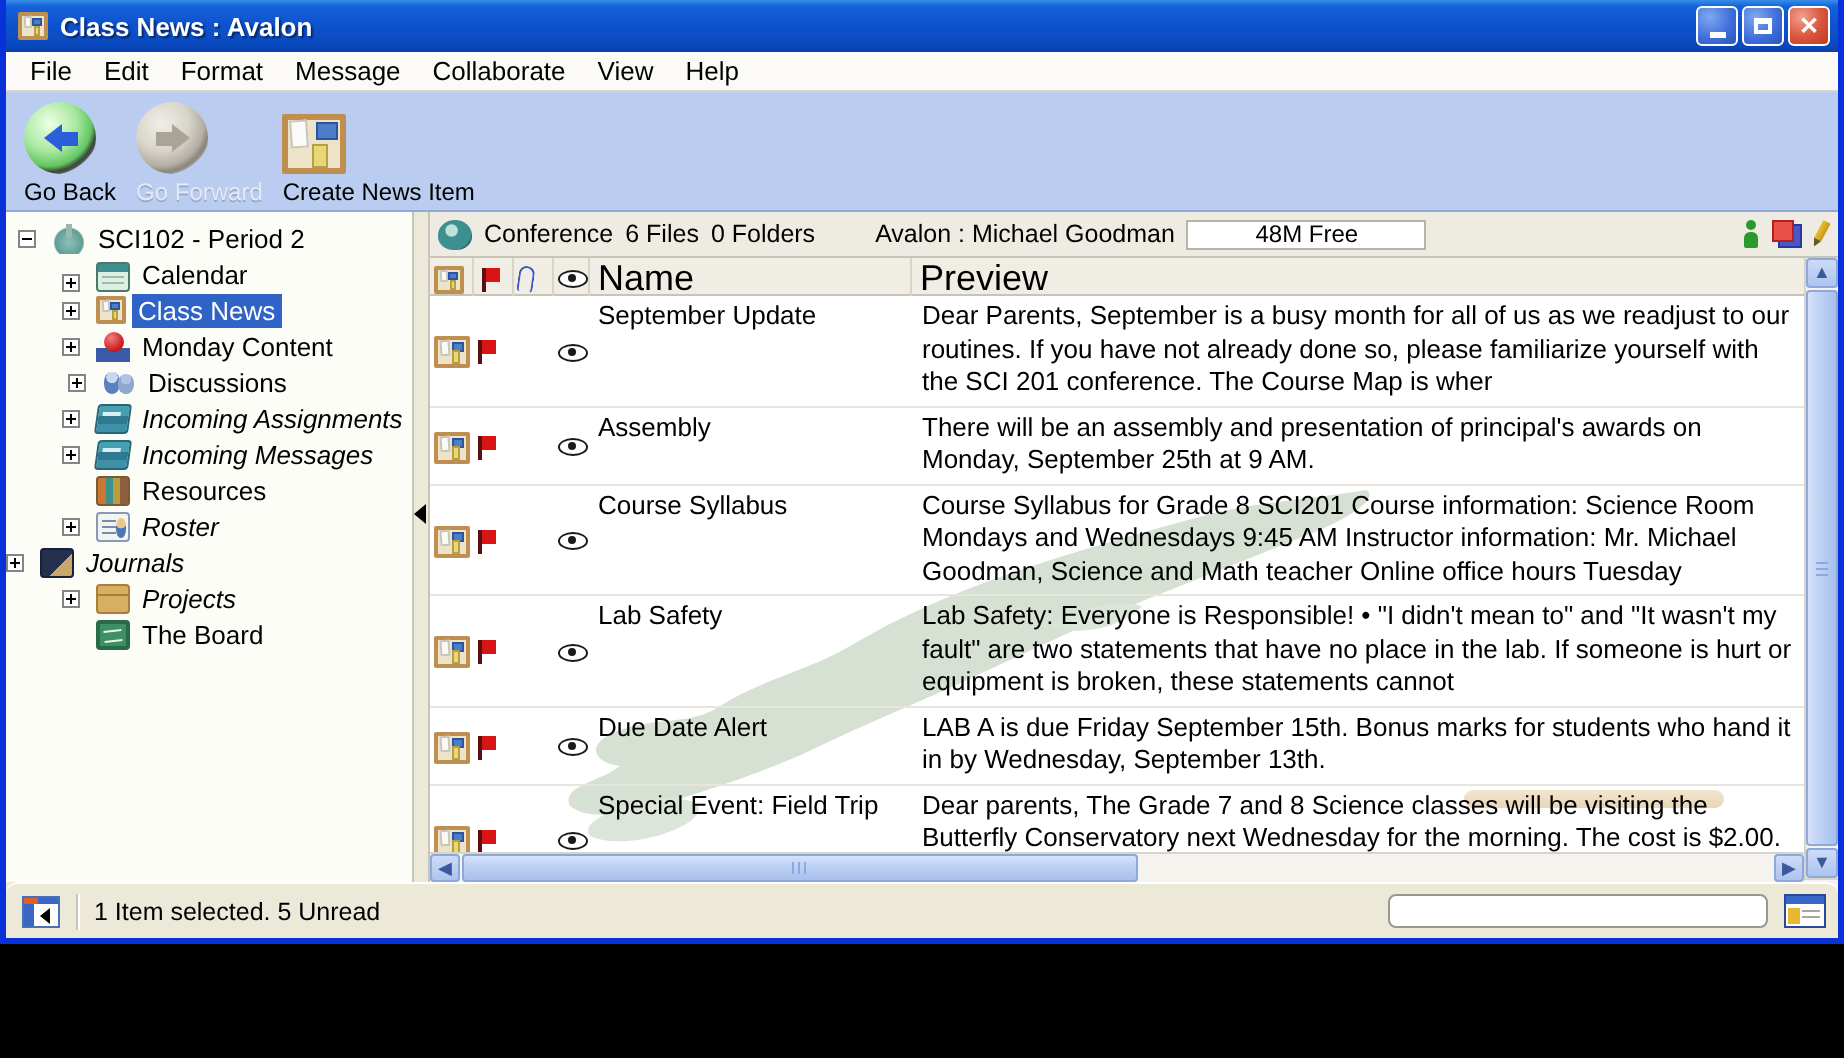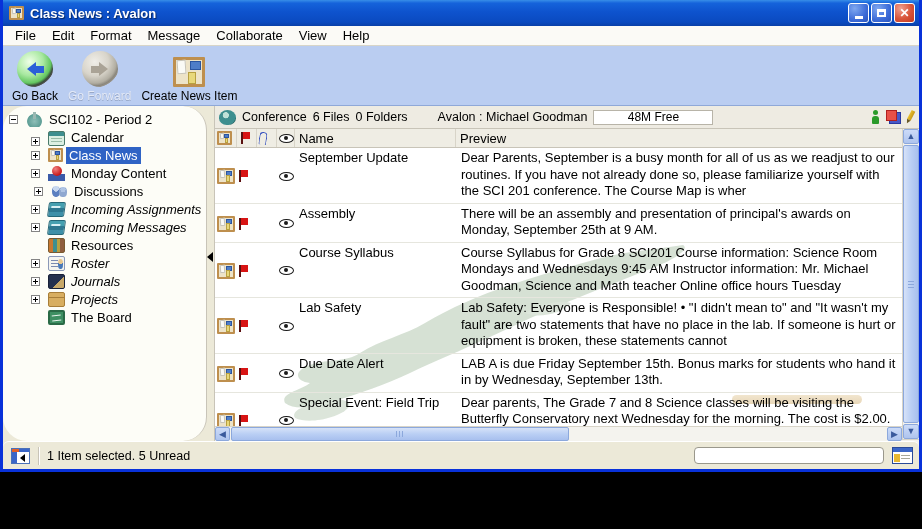--- a/index.html
+++ b/index.html
@@ -24,21 +24,21 @@
   .winbtn .x-glyph { font-size:12px; line-height:1; }
 
   
   .menubar { height:20px; flex:0 0 20px; background:#FBFAF6; border-bottom:1px solid #D8D5C8;
     display:flex; align-items:center; padding-left:4px; }
   .menu-item { padding:2px 8px; font-size:13px; }
 
   
   .toolbar { height:60px; flex:0 0 60px; background:#BACDF1; border-bottom:1px solid #8FA8D8;
     display:flex; align-items:flex-end; padding:2px 0 1px 6px; gap:4px; }
-  .tool-btn { display:flex; flex-direction:column; align-items:center; padding:1px 3px; }
+  .tool-btn { display:flex; flex-direction:column; align-items:flex-start; padding:1px 3px; }
   .tool-btn .tb-label { font-size:12px; margin-top:2px; color:#000; white-space:nowrap; }
   .tool-btn.disabled .tb-label { color:#E3E9F6; text-shadow:0 1px 0 #98A8C8; }
   .nav-circle { width:36px; height:36px; border-radius:50%; position:relative;
     background:radial-gradient(circle at 35% 30%,#EFFFE8 0%,#A8E8A0 40%,#62C660 62%,#3A4A3A 70%,#555 74%,#BACDF1 76%);
     display:flex; align-items:center; justify-content:center; }
   .nav-circle.disabled {
     background:radial-gradient(circle at 35% 30%,#F0EEE8 0%,#D8D4CA 40%,#B2AEA2 62%,#8A867C 70%,#99948A 74%,#BACDF1 76%); }
   .arrow-left { display:flex; align-items:center; }
   .arrow-left .tri { width:0; height:0; border-top:7px solid transparent; border-bottom:7px solid transparent; border-right:9px solid #2B5FD8; }
   .arrow-left .tail { width:8px; height:7px; background:#2B5FD8; }
@@ -59,21 +59,21 @@
   .board-icon.tiny { width:15px; height:14px; border-width:2px; background:#EDE3C8; }
   .board-icon.tiny .note-w { width:4px; height:6px; }
   .board-icon.tiny .note-b { width:5px; height:4px; }
   .board-icon.tiny .note-y { width:3px; height:5px; right:2px; }
 
   
   .main { flex:1; display:flex; min-height:0; background:#ECE9D8; }
 
   
   .sidebar { width:204px; flex:0 0 204px; background:#FDFDF7; border-right:1px solid #C8C4B8;
-    padding-top:4px; overflow:hidden;border-radius:24px; }
+    padding-top:4px; overflow:hidden; }
   .tree-row { display:flex; align-items:center; height:18px; white-space:nowrap; }
   .tree-row .expander { width:9px; height:9px; flex:0 0 9px; border:1px solid #848484; background:#fff;
     position:relative; margin-right:8px; }
   .tree-row .expander::before, .tree-row .expander::after { content:""; position:absolute; background:#000; }
   .tree-row .expander::before { left:1px; right:1px; top:3px; height:1px; }
   .tree-row .expander.plus::after { top:1px; bottom:1px; left:3px; width:1px; }
   .tree-row .expander.none { visibility:hidden; }
   .tree-row .tlabel { padding:1px 3px; margin-left:3px; }
   .tree-row.selected .tlabel { background:#2F63C5; color:#fff; }
   .tree-row .tlabel.italic { font-style:italic; }
@@ -127,21 +127,21 @@
   .mini-squares::after { content:""; position:absolute; right:0; bottom:0; width:10px; height:10px; background:#4858C8; border:1px solid #2838A0; }
   .mini-squares::before { content:""; position:absolute; left:0; top:0; width:9px; height:9px; background:#E85048; border:1px solid #B02020; z-index:1; }
   .mini-pencil { width:6px; height:15px; position:relative; transform:rotate(28deg); }
   .mini-pencil::before { content:""; position:absolute; left:1px; top:0; width:4px; height:10px; background:linear-gradient(90deg,#E8C030,#C89818); }
   .mini-pencil::after { content:""; position:absolute; left:1px; top:10px; width:0; height:0;
     border-left:2px solid transparent; border-right:2px solid transparent; border-top:4px solid #6A5A28; }
 
   
   .lgrid { display:grid; grid-template-columns:22px 20px 20px 18px 161px 1fr; }
   .col-header { height:19px; flex:0 0 19px; background:#EFEDE4; border-bottom:1px solid #C8C4B8;
-    align-items:center; font-size:13px; }
+    align-items:center; font-size:18px; }
   .col-header > div { height:100%; display:flex; align-items:center; padding-left:2px; border-right:1px solid #D8D4C8; }
   .col-header .hdr-text { padding-left:4px; }
   .col-header > div:last-child { border-right:none; }
 
   .flag-icon { position:relative; width:12px; height:14px; }
   .flag-icon::before { content:""; position:absolute; left:2px; top:1px; width:9px; height:7px; background:#D81414; }
   .flag-icon::after { content:""; position:absolute; left:2px; top:1px; width:1.5px; height:12px; background:#5A1010; }
   .eye-icon { position:relative; width:15px; height:9px; border:1.5px solid #1A1A1A; border-radius:50%; background:#fff; }
   .eye-icon::before { content:""; position:absolute; left:4px; top:1px; width:4px; height:4px; border-radius:50%; background:#1A1A1A; }
   .clip-icon { width:8px; height:13px; border:1.5px solid #3A55C0; border-radius:4px 4px 2px 2px; border-bottom:none; transform:rotate(8deg); }
@@ -306,21 +306,21 @@
         <div class="tree-row" style="padding-left: 28px;">
           <span class="expander none"></span>
           <span class="ti ti-books"></span>
           <span class="tlabel">Resources</span>
         </div>
         <div class="tree-row" style="padding-left: 28px;">
           <span class="expander plus"></span>
           <span class="ti ti-roster"></span>
           <span class="tlabel italic">Roster</span>
         </div>
-        <div class="tree-row" style="padding-left: 28px;">
+        <div class="tree-row" style="">
           <span class="expander plus"></span>
           <span class="ti ti-journal"></span>
           <span class="tlabel italic">Journals</span>
         </div>
         <div class="tree-row" style="padding-left: 28px;">
           <span class="expander plus"></span>
           <span class="ti ti-projects"></span>
           <span class="tlabel italic">Projects</span>
         </div>
         <div class="tree-row" style="padding-left: 28px;">

